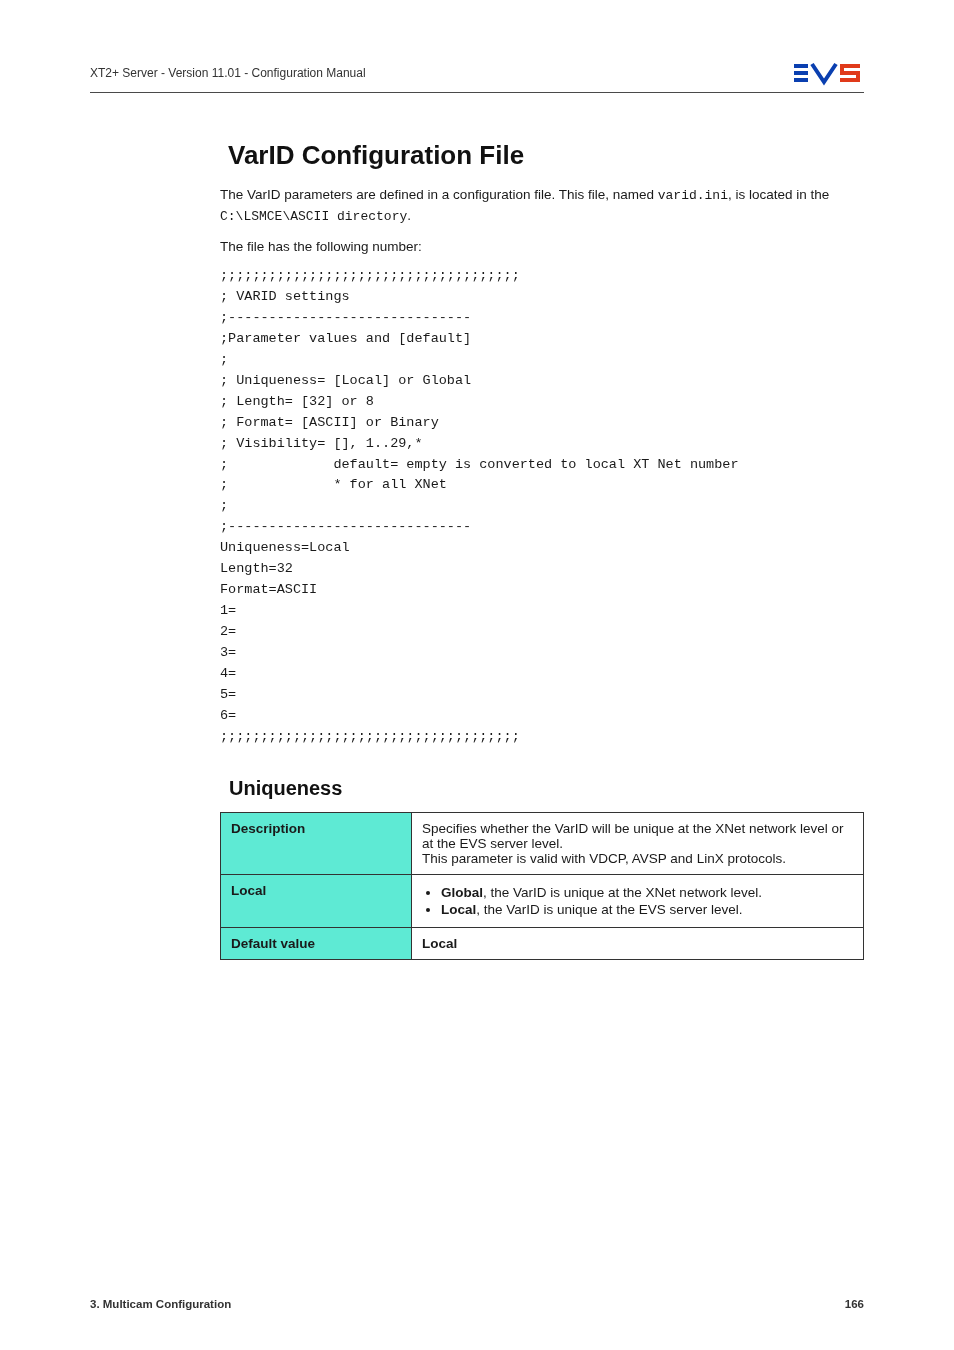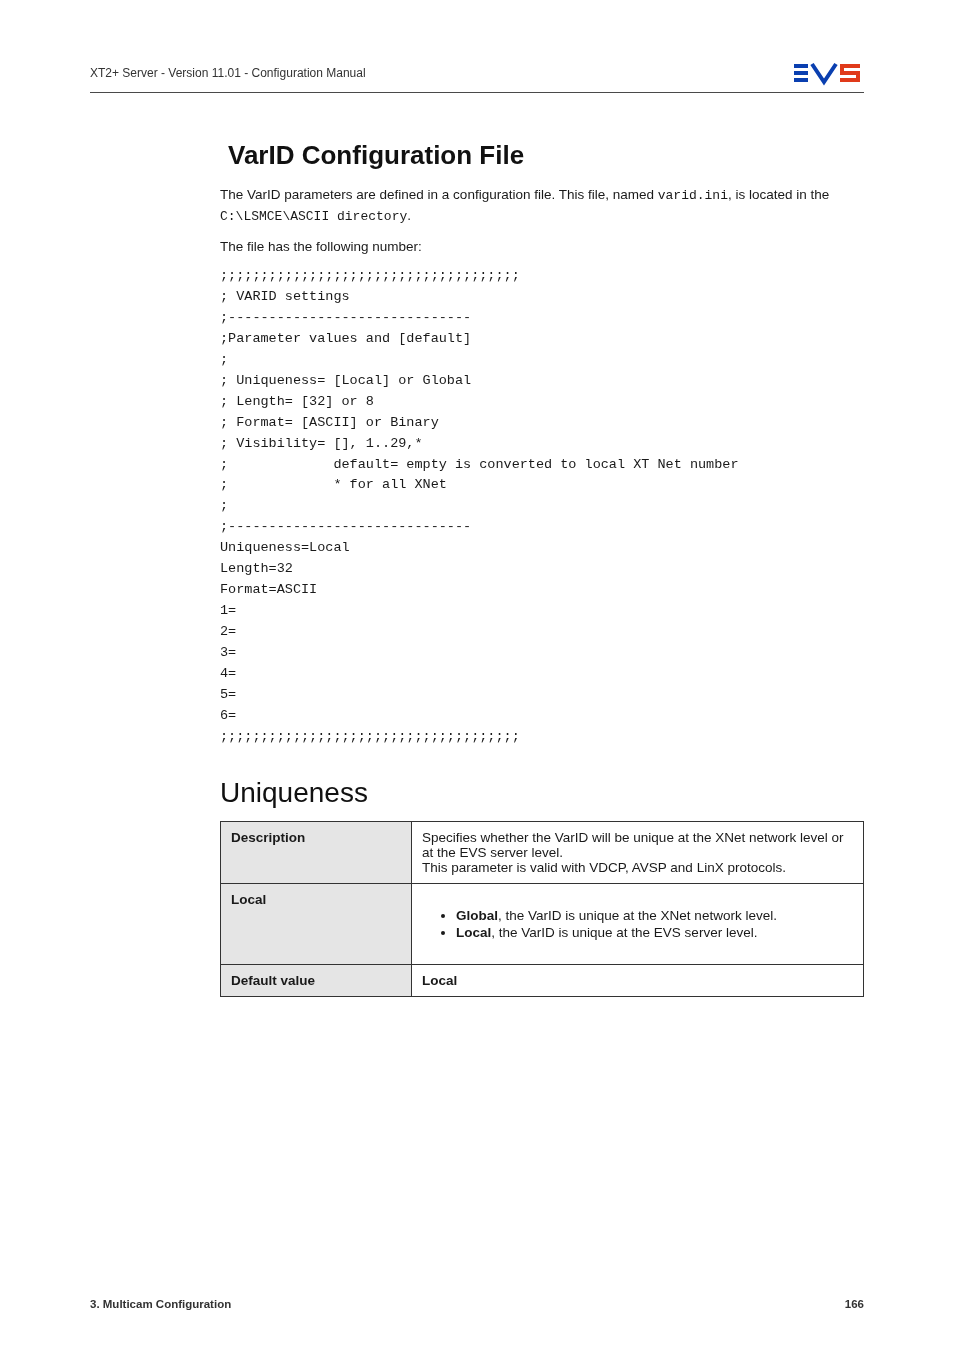--- a/index.html
+++ b/index.html
@@ -33,23 +33,23 @@
   .content {
     margin-left: 130px;
   }
   h2.section-title {
     font-size: 26px;
     font-weight: bold;
     margin: 0 0 14px 8px;
     color: #111;
   }
   h2.subsection-title {
-    font-size: 28px;
-    font-weight: normal;
-    margin: 30px 0 12px 0;
+    font-size: 20px;
+    font-weight: bold;
+    margin: 30px 0 12px 9px;
     color: #111;
   }
   p.body {
     font-size: 13.5px;
     line-height: 1.45;
     margin: 0 0 10px 0;
   }
   code.inline {
     font-family: Liberation Mono, monospace;
     font-size: 13px;
@@ -68,24 +68,24 @@
   }
   table.param th, table.param td {
     border: 1px solid #333;
     padding: 8px 10px;
     text-align: left;
     vertical-align: top;
   }
   table.param th {
     width: 170px;
     font-weight: bold;
-    background: #e5e5e5;
+    background: #5eead4;
   }
   ul.vals {
-    margin: 16px;
+    margin: 1px;
     padding-left: 18px;
   }
   ul.vals li {
     margin: 2px 0;
   }
   .footer {
     position: absolute;
     left: 90px;
     right: 90px;
     bottom: 40px;

